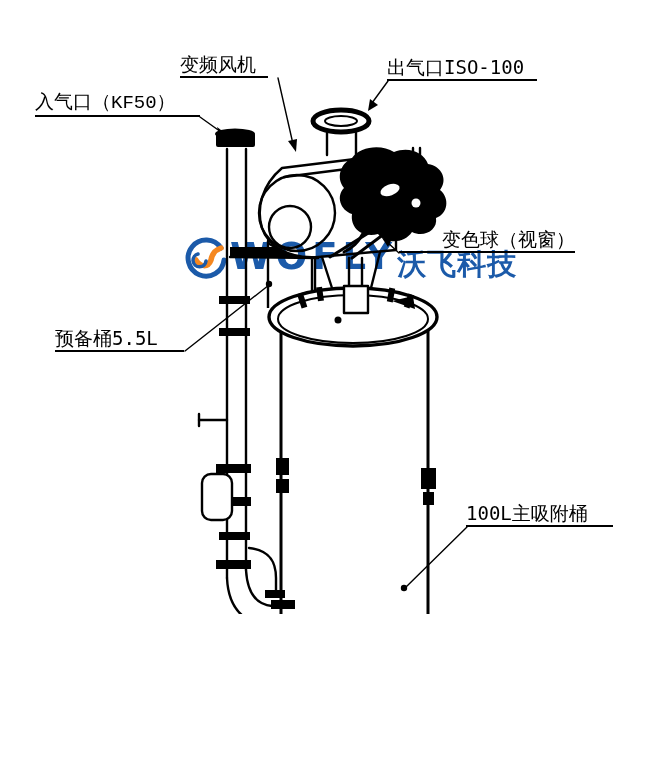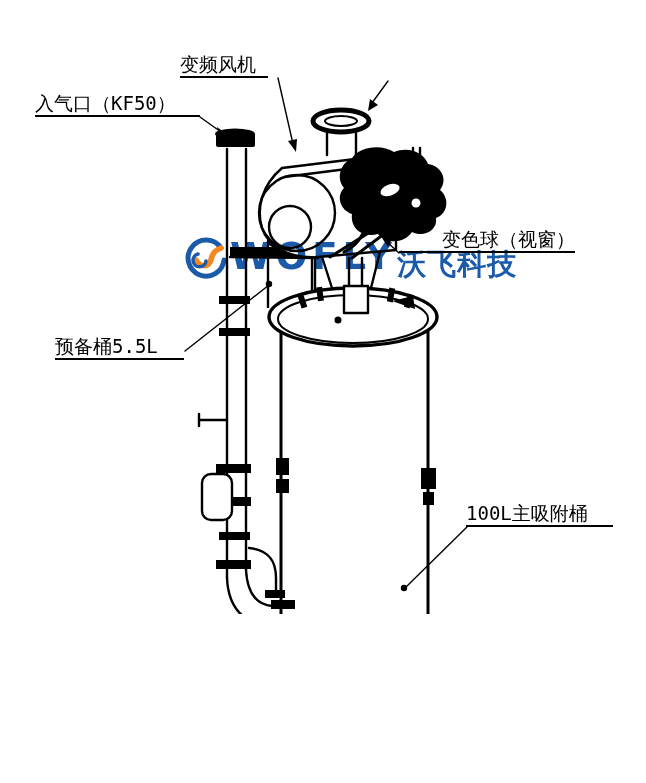--- a/index.html
+++ b/index.html
@@ -207,26 +207,27 @@
       <path d="M185,351 L269,285"></path>
       <circle cx="269" cy="284" r="3.2" fill="#000" stroke="none"></circle>
 
       <path d="M467,527 L406,587"></path>
       <circle cx="404" cy="588" r="3.2" fill="#000" stroke="none"></circle>
     </g>
   </svg>
 
   <div class="cad-label" style="left:180px;top:54px;min-width:88px;">变频风机</div>
 
-
-  <div class="cad-label" style="left:35px;top:93px;min-width:165px;">入气口（KF50）</div>
+  <div class="cad-label" style="left:387px;top:57px;min-width:150px;">出气口ISO-100</div>
+
+  <div class="cad-label" style="left:35px;top:93px;min-width:165px;font-family:Liberation Mono, monospace;">入气口（KF50）</div>
 
   <div class="cad-label" style="left:399px;top:229px;min-width:176px;text-align:right;">变色球（视窗）</div>
 
-  <div class="cad-label" style="left:55px;top:336px;min-width:129px;">预备桶5.5L</div>
+  <div class="cad-label" style="left:55px;top:328px;min-width:129px;">预备桶5.5L</div>
 
   <div class="cad-label" style="left:466px;top:503px;min-width:147px;">100L主吸附桶</div>
 
   <div id="watermark">
     <svg id="wm-logo" viewBox="0 0 44 44">
       <path d="M 37,13 A 18,18 0 1 0 40,25" fill="none" stroke="var(--wm-blue,#1b5aa9)" stroke-width="5" stroke-linecap="round"></path>
       <path d="M 12,25 C 16,32 24,33 27,25 C 28,19 31,15 37,13" fill="none" stroke="var(--wm-orange,#f5871f)" stroke-width="5.5" stroke-linecap="round"></path>
       <path d="M 14,19 a 6.5,6.5 0 1 0 8,7" fill="none" stroke="var(--wm-blue,#1b5aa9)" stroke-width="3.5" stroke-linecap="round"></path>
     </svg>
     <span id="wm-brand">WOFLY</span>

